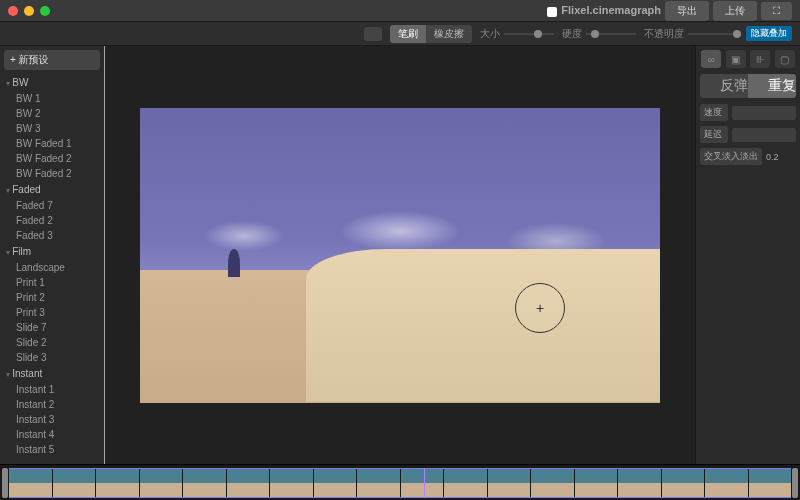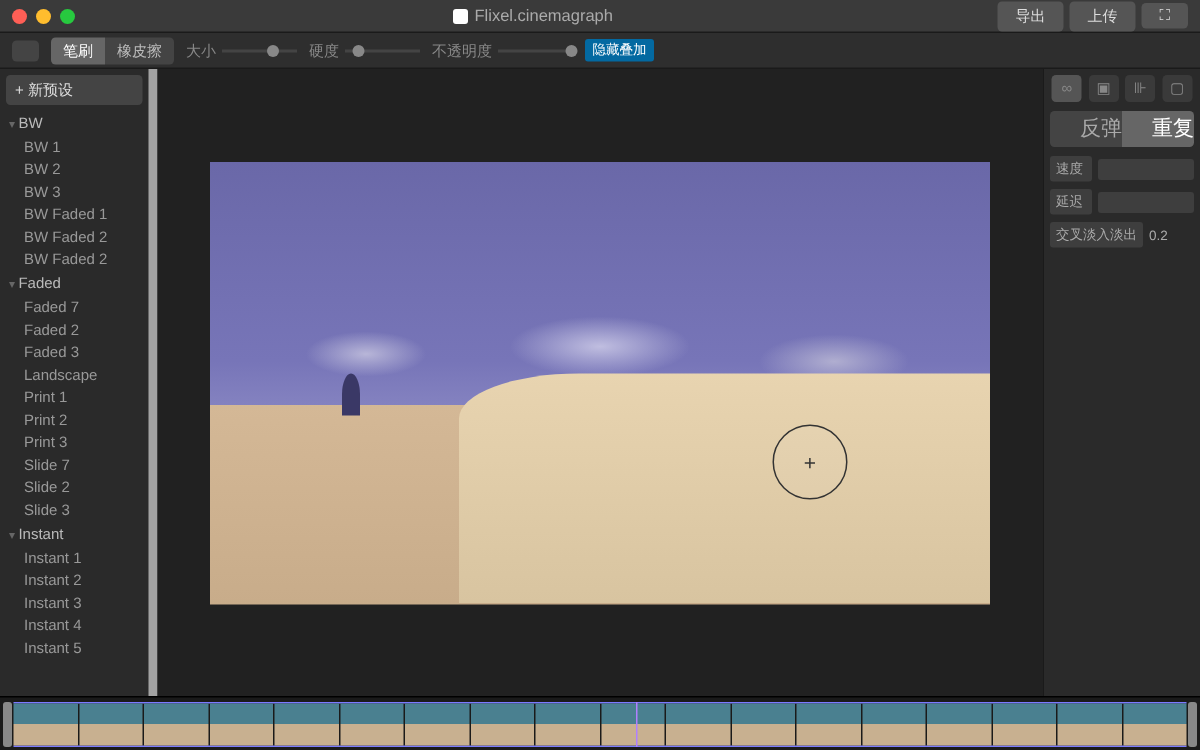--- a/index.html
+++ b/index.html
@@ -1,34 +1,34 @@
 <!DOCTYPE html>
 <html><head>
 <meta charset="utf-8">
 <style>
 * { margin:0; padding:0; box-sizing:border-box; font-family:-apple-system,sans-serif; }
 body { width:800px; height:500px; background:#2a2a2a; color:#ccc; font-size:10px; overflow:hidden; }
 .titlebar { height:22px; background:#3a3a3a; display:flex; align-items:center; padding:0 8px; border-bottom:1px solid #1a1a1a; }
 .traffic { display:flex; gap:6px; }
 .dot { width:10px; height:10px; border-radius:50%; }
 .r{background:#ff5f56}.y{background:#ffbd2e}.g{background:#27c93f}
-.title { flex:1; text-align:center; color:#aaa; font-size:11px; }
+.title { flex:1; text-align:right; color:#aaa; font-size:11px;font-weight:bold; }
 .title-ico { display:inline-block; width:10px; height:10px; background:#fff; border-radius:2px; margin-right:4px; vertical-align:middle; }
 .tbtn { background:#555; border:none; color:#ddd; padding:3px 12px; border-radius:3px; margin-left:4px; font-size:10px; cursor:pointer; }
-.toolbar2 { height:24px; background:#2e2e2e; display:flex; align-items:center; padding:0 8px; gap:8px; border-bottom:1px solid #1a1a1a; }
+.toolbar2 { height:24px; background:#2e2e2e; display:flex; align-items:center; padding:0 8px; gap:8px; border-bottom:1px solid #1a1a1a;justify-content:flex-end; }
 .seg { display:flex; }
 .seg .sb { background:#444; border:none; color:#bbb; padding:2px 8px; font-size:10px; cursor:pointer; }
 .seg .sb:first-child{border-radius:3px 0 0 3px}.seg .sb:last-child{border-radius:0 3px 3px 0}
 .seg .sb.on{background:#666;color:#fff}
 .sldr { display:flex; align-items:center; gap:4px; color:#888; font-size:10px; }
 .track { width:50px; height:2px; background:#444; position:relative; }
 .thumb { position:absolute; width:8px; height:8px; background:#888; border-radius:50%; top:-3px; }
 .badge { background:#0369a1; color:#fff; padding:1px 5px; border-radius:2px; font-size:9px; }
 .main { display:flex; height:418px; }
-.sidebar { width:105px; background:#2a2a2a; overflow-y:auto; border-right:6px solid #a3a3a3; }
+.sidebar { width:105px; background:#2a2a2a; overflow-y:auto; border-right:1px solid #a3a3a3; }
 .preset-add { background:#444; color:#ddd; padding:3px 6px; margin:4px; border-radius:3px; font-size:10px; cursor:pointer; }
 .grp { color:#bbb; font-weight:normal; padding:3px 6px; font-size:10px; cursor:pointer; }
 .grp::before{content:"▾ ";color:#666;font-size:8px}
 .itm { color:#999; padding:2px 6px 2px 16px; font-size:10px; cursor:pointer; }
 .canvas { flex:1; background:#212121; display:flex; align-items:center; justify-content:center; position:relative; }
 .img { width:520px; height:295px; background:linear-gradient(to bottom,#6a68a8 0%,#7775b8 45%,#8482c0 55%,#d4b896 55%,#c8ac8a 100%); position:relative; overflow:hidden; }
 .clouds{position:absolute;top:35%;left:0;right:0;height:50px;background:radial-gradient(ellipse 40px 15px at 20% 50%,#b8b6d8,transparent),radial-gradient(ellipse 60px 20px at 50% 40%,#c0bee0,transparent),radial-gradient(ellipse 50px 18px at 80% 60%,#b0aed0,transparent)}
 .mask{position:absolute;top:48%;right:0;width:68%;height:52%;background:linear-gradient(to bottom,#e8d4b0,#d8c4a0);border-top-left-radius:80px 30px}
 .fig{position:absolute;top:48%;left:17%;width:12px;height:28px;background:#3a3866;border-radius:50% 50% 0 0}
 .cursor{position:absolute;top:175px;left:375px;width:50px;height:50px;border:1px solid #333;border-radius:50%;display:flex;align-items:center;justify-content:center;background:rgba(255,255,255,0.05)}
@@ -101,20 +101,21 @@
         <div class="itm">BW 1</div>
         <div class="itm">BW 2</div>
         <div class="itm">BW 3</div>
         <div class="itm">BW Faded 1</div>
         <div class="itm">BW Faded 2</div>
         <div class="itm">BW Faded 2</div>
         <div class="grp">Faded</div>
         <div class="itm">Faded 7</div>
         <div class="itm">Faded 2</div>
         <div class="itm">Faded 3</div>
+        <div class="grp">Film</div>
         <div class="itm">Landscape</div>
         <div class="itm">Print 1</div>
         <div class="itm">Print 2</div>
         <div class="itm">Print 3</div>
         <div class="itm">Slide 7</div>
         <div class="itm">Slide 2</div>
         <div class="itm">Slide 3</div>
         <div class="grp">Instant</div>
         <div class="itm">Instant 1</div>
         <div class="itm">Instant 2</div>

